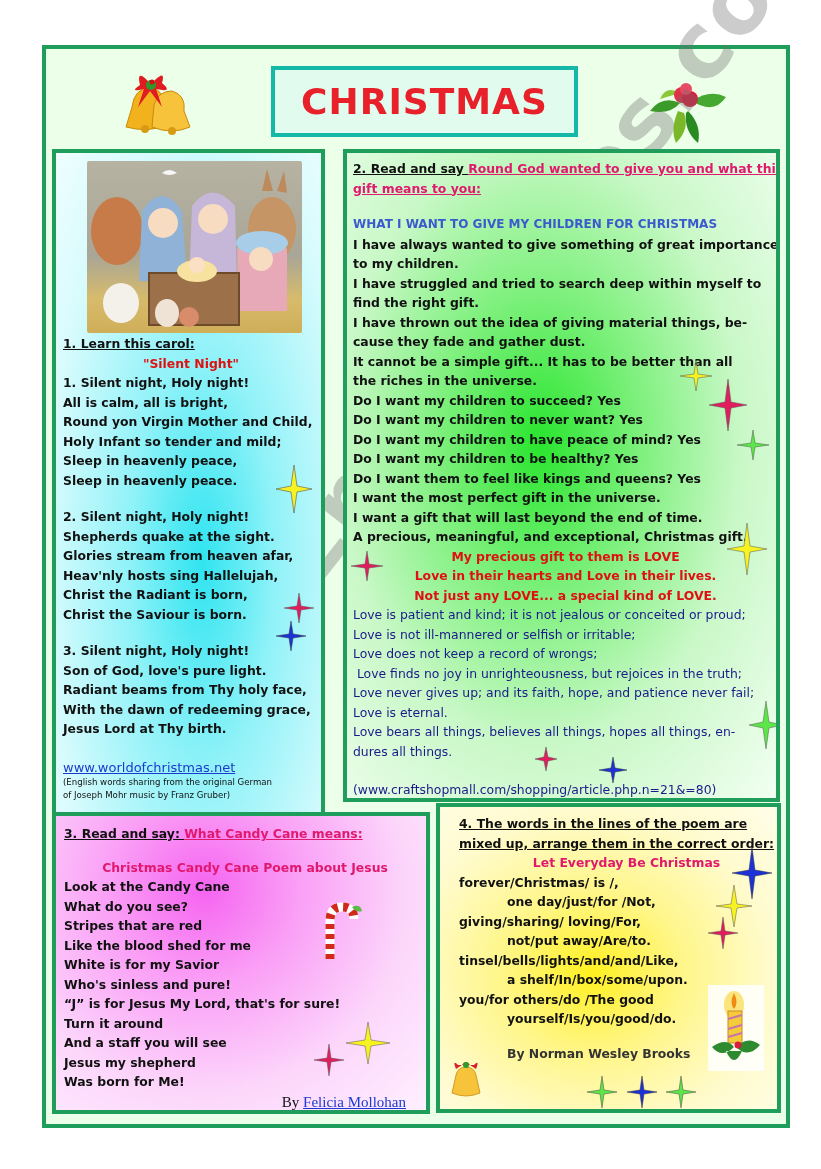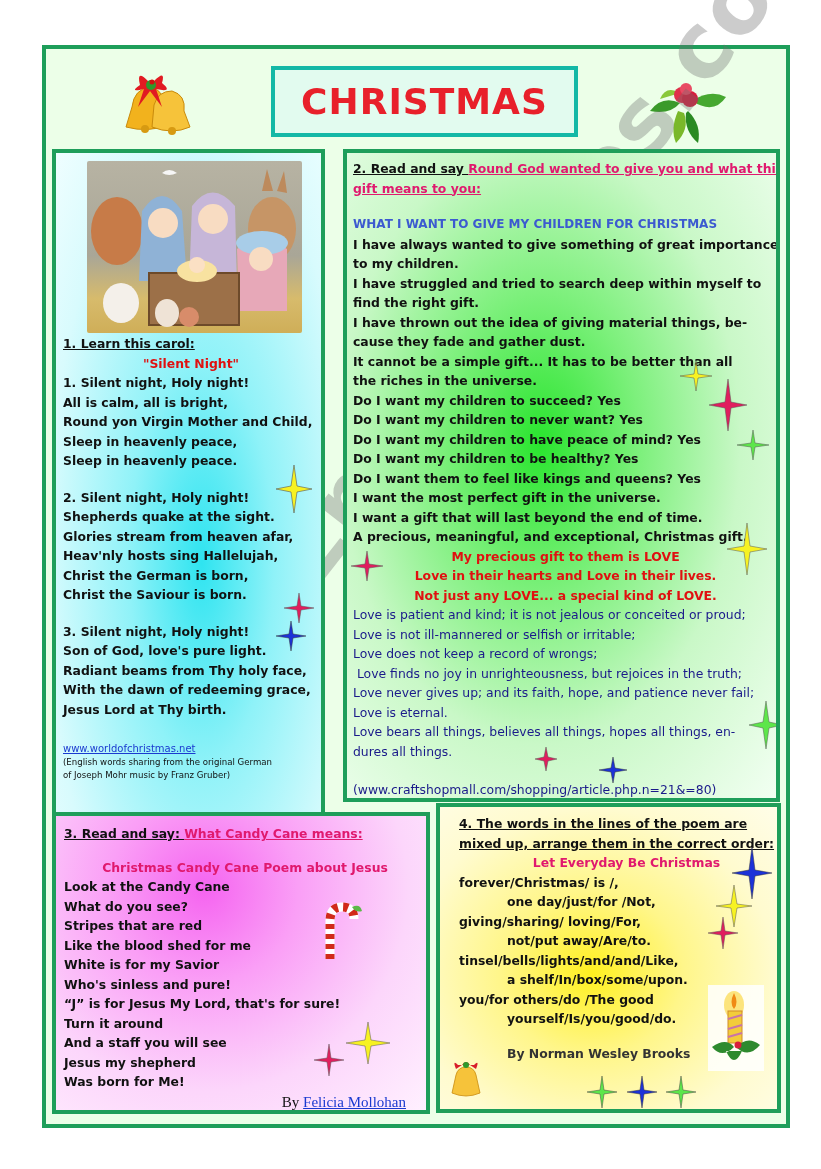--- a/index.html
+++ b/index.html
@@ -41,21 +41,21 @@
   }
 
   .txt { font-family: "DejaVu Sans", sans-serif; font-size: 12.4px; font-weight: bold; color: #111; line-height: 19.5px; white-space: nowrap; }
   .heading-u { text-decoration: underline; }
   .pink { color: #e0196e; }
   .red { color: #e01010; }
   .navy { color: #1a1a8a; font-weight: normal; }
   .blue-head { color: #3c5ad0; font-weight: bold; font-size: 12px; }
   .center { text-align: center; }
   .small { font-size: 8.6px; font-weight: normal; line-height: 13px; color: #111; }
-  .link { color: #1a3ad0; text-decoration: underline; font-weight: normal; font-size: 10px; }
+  .link { color: #1a3ad0; text-decoration: underline; font-weight: normal; font-size: 13px; }
 
   .nativity {
     position: absolute; left: 31px; top: 8px; width: 215px; height: 172px;
     background: linear-gradient(180deg, #b7b3a3 0%, #a9a697 55%, #d7bb6c 80%, #cfae58 100%);
     border-radius: 2px; overflow: hidden;
   }
 
   .star { position: absolute; }
   .watermark {
     position: absolute; left: 170px; top: 640px; transform: rotate(-52deg);
@@ -121,30 +121,31 @@
     </svg>
   </div>
 
   <div style="position:absolute;left:7px;top:181px;width:256px;">
     <div class="txt heading-u">1. Learn this carol:</div>
     <div class="txt red center" style="font-weight:bold;">"Silent Night"</div>
     <div>
       <div class="txt">1. Silent night, Holy night!</div>
       <div class="txt">All is calm, all is bright,</div>
       <div class="txt">Round yon Virgin Mother and Child,</div>
+      <div class="txt">Holy Infant so tender and mild;</div>
       <div class="txt">Sleep in heavenly peace,</div>
       <div class="txt">Sleep in heavenly peace.</div>
     </div>
     <div style="height:17px"></div>
     <div>
       <div class="txt">2. Silent night, Holy night!</div>
       <div class="txt">Shepherds quake at the sight.</div>
       <div class="txt">Glories stream from heaven afar,</div>
       <div class="txt">Heav'nly hosts sing Hallelujah,</div>
-      <div class="txt">Christ the German is born,</div>
+      <div class="txt">Christ the Radiant is born,</div>
       <div class="txt">Christ the Saviour is born.</div>
     </div>
     <div style="height:17px"></div>
     <div>
       <div class="txt">3. Silent night, Holy night!</div>
       <div class="txt">Son of God, love's pure light.</div>
       <div class="txt">Radiant beams from Thy holy face,</div>
       <div class="txt">With the dawn of redeeming grace,</div>
       <div class="txt">Jesus Lord at Thy birth.</div>
     </div>

